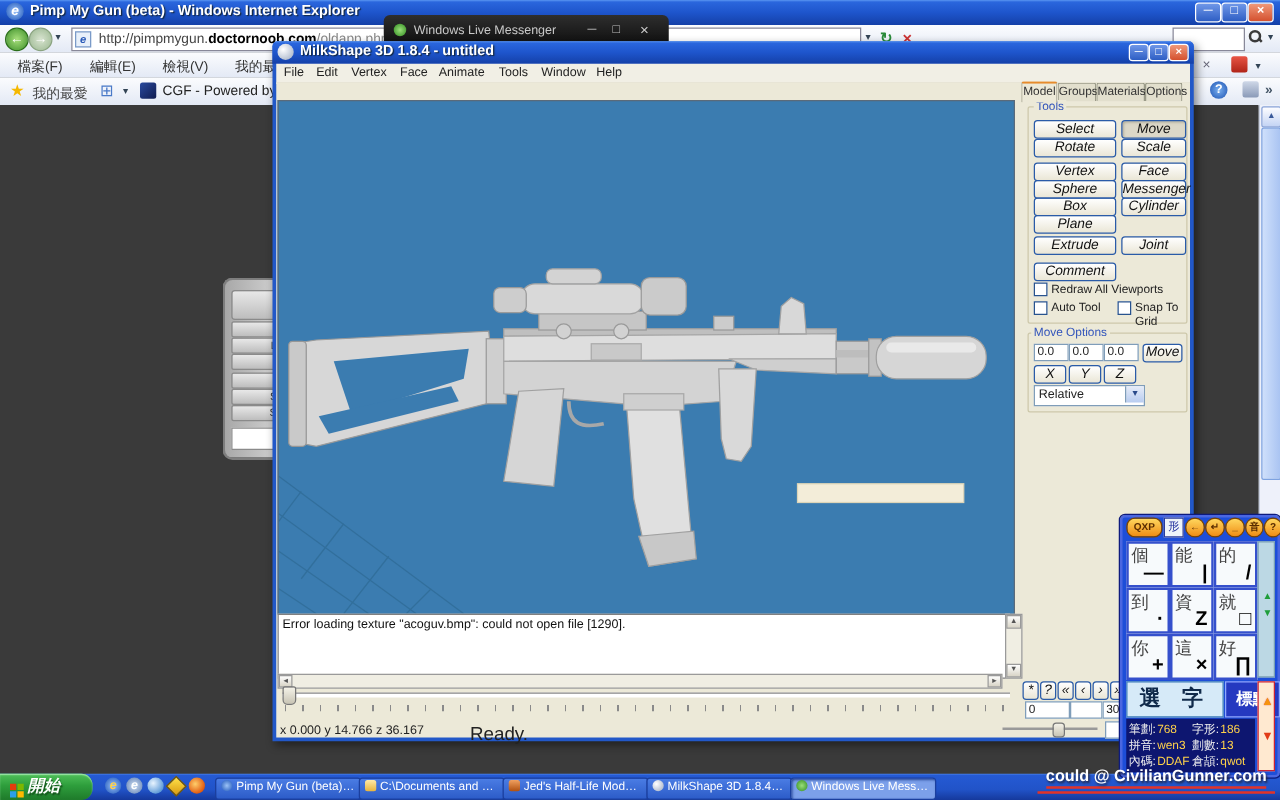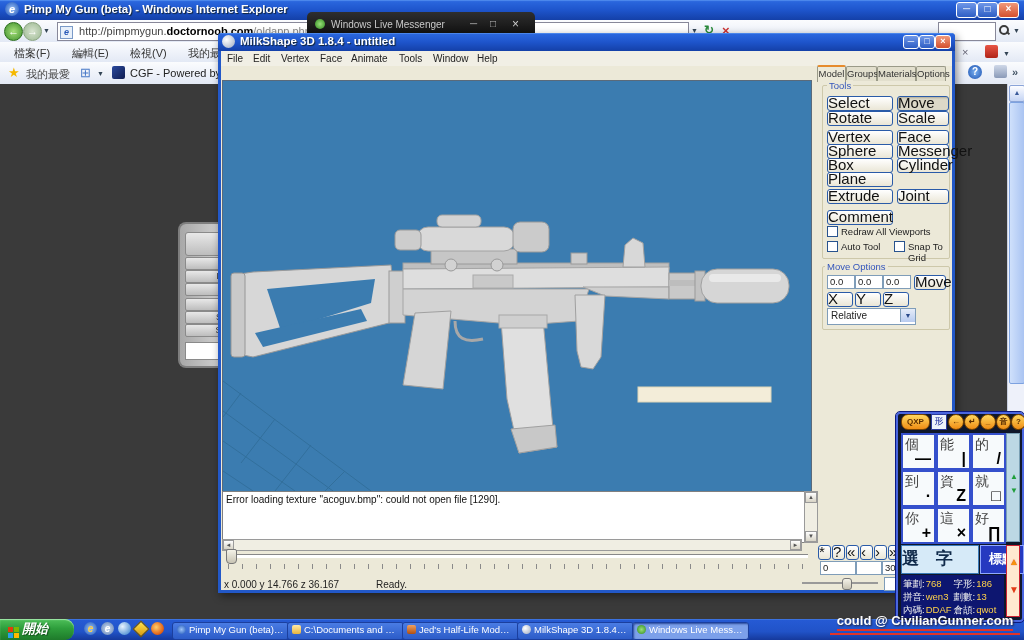--- a/index.html
+++ b/index.html
@@ -6,22 +6,22 @@
   #screen{position:relative;width:1024px;height:640px;overflow:hidden;
     font-family:"Liberation Sans",sans-serif;font-size:11px;color:#222;background:#3a3a3a;}
   .abs{position:absolute;}
   
   .tbar{background:linear-gradient(180deg,#5a96f2 0%,#2a66dd 8%,#1e55cc 50%,#1440a8 100%);color:#fff;font-weight:bold;}
   .wbtn{display:inline-block;width:19px;height:14px;border:1px solid #fff;border-radius:3px;
     background:linear-gradient(#6f97e8,#2e5ec4);color:#fff;text-align:center;line-height:12px;font-size:10px;font-weight:bold;}
   .wbtn.close{background:linear-gradient(#f0997a,#d4502e);}
   .ietool{background:linear-gradient(#fbfcfe,#e3e9f5);border-bottom:1px solid #c8cfdd;}
   
-  .mbtn{position:absolute;height:13px;font-size:15px;line-height:12px;color:#111;
-    border:1px solid #2a5ba8;border-radius:3px;background:linear-gradient(#ffffff,#eae6d6);}
+  .mbtn{position:absolute;height:13px;font-size:11px;line-height:12px;text-align:center;color:#111;
+    border:1px solid #2a5ba8;border-radius:3px;background:linear-gradient(#ffffff,#eae6d6);font-style:italic;}
   .mbtn.pressed{background:#dcd8c8;box-shadow:inset 1px 1px 2px #b0ac9a;}
   .chkbox{position:absolute;width:9px;height:9px;background:#fff;border:1px solid #28538e;}
   .chklbl{position:absolute;font-size:9.5px;color:#222;}
   .mfield{position:absolute;height:12px;background:#fff;border:1px solid #7f9db9;font-size:9.5px;line-height:12px;padding-left:2px;}
   .gbx{position:absolute;border:1px solid #cdc8aa;border-radius:2px;}
   .glbl{position:absolute;font-size:9.5px;color:#3355bb;background:#ece9d8;padding:0 2px;}
   .tab{position:absolute;height:14px;font-size:9.5px;text-align:center;line-height:14px;
     border:1px solid #9a9a88;border-bottom:none;border-radius:2px 2px 0 0;background:#e2dfcd;color:#333;}
   .tab.active{background:#ece9d8;border-top:2px solid #e68b2c;height:15px;z-index:2;}
   .sbar{background:#f0eee3;border:1px solid #9a9a9a;}
@@ -275,41 +275,41 @@
     <div class="mbtn" style="left:656px;top:512px;width:11px;">›</div>
     <div class="mbtn" style="left:670px;top:512px;width:11px;">»</div>
     <div class="mfield" style="left:602px;top:528px;width:32px;">0</div>
     <div class="mfield" style="left:638px;top:528px;width:22px;"></div>
     <div class="mfield" style="left:664px;top:528px;width:26px;">30</div>
     <div class="abs" style="left:584px;top:549px;width:76px;height:2px;background:#999;"></div>
     <div class="abs" style="left:624px;top:545px;width:8px;height:10px;background:linear-gradient(#f4f2e8,#c8c4b4);border:1px solid #777;border-radius:3px;"></div>
     <div class="mfield" style="left:666px;top:544px;width:14px;"></div>
 
     <span class="abs" style="left:6px;top:546px;font-size:10px;color:#222;">x 0.000 y 14.766 z 36.167</span>
-    <span class="abs" style="left:158px;top:546px;font-size:10px;color:#222;">Ready.</span>
+    <span class="abs" style="left:158px;top:546px;font-size:15px;color:#222;">Ready.</span>
   </div>
 
   <div id="taskbar" class="abs" style="left:0;top:619px;width:1024px;height:21px;z-index:30;">
     <div class="abs" style="left:0;top:0;width:74px;height:21px;border-radius:0 9px 9px 0;background:linear-gradient(#4fc05a 0%,#2e9e3c 45%,#1e7a2a 100%);box-shadow:inset 0 1px 1px #9fe8a8;color:#fff;font-style:italic;font-weight:bold;font-size:13px;line-height:20px;text-shadow:1px 1px 1px #14521c;">
       <span style="display:inline-block;width:5px;height:5px;margin:0 9px 1px 8px;background:#e33b0c;box-shadow:6px 0 0 #7db700,0 6px 0 #2a9fe8,6px 6px 0 #ffb900;"></span><span>開始</span>
     </div>
     <span class="abs" style="left:84px;top:3px;width:13px;height:13px;border-radius:50%;background:radial-gradient(#9cc3f7,#1a52b8);color:#ffd24a;font-style:italic;font-weight:bold;font-size:10px;text-align:center;line-height:13px;">e</span>
     <span class="abs" style="left:101px;top:3px;width:13px;height:13px;border-radius:50%;background:radial-gradient(#cfe0f4,#5a7ab0);color:#fff;font-style:italic;font-weight:bold;font-size:10px;text-align:center;line-height:13px;">e</span>
     <span class="abs" style="left:118px;top:3px;width:13px;height:13px;border-radius:50%;background:radial-gradient(circle at 35% 35%,#e8f4ff,#2a78c8);"></span>
     <span class="abs" style="left:135px;top:4px;width:10px;height:10px;background:linear-gradient(135deg,#ffe24a,#d89a10);transform:rotate(45deg);border:1px solid #7a5a00;"></span>
     <span class="abs" style="left:151px;top:3px;width:13px;height:13px;border-radius:50%;background:radial-gradient(circle at 40% 40%,#ffce6b,#e05a10 70%,#8a2a00);"></span>
     <div class="tkb" style="left:172px;width:107px;"><span class="tkicon" style="background:radial-gradient(#9cc3f7,#1a52b8);border-radius:50%;"></span><span>Pimp My Gun (beta) - ...</span></div>
     <div class="tkb" style="left:287px;width:107px;"><span class="tkicon" style="background:linear-gradient(#ffe9a8,#e8b43c);"></span><span>C:\Documents and Sett...</span></div>
     <div class="tkb" style="left:402px;width:107px;"><span class="tkicon" style="background:linear-gradient(#f0a060,#b05010);"></span><span>Jed's Half-Life Model ...</span></div>
     <div class="tkb" style="left:517px;width:107px;"><span class="tkicon" style="background:radial-gradient(circle at 35% 35%,#fff,#9aa8c0);border-radius:50%;"></span><span>MilkShape 3D 1.8.4 - ...</span></div>
     <div class="tkb active" style="left:632px;width:107px;"><span class="tkicon" style="background:radial-gradient(#9adf7a,#2e8a1e);border-radius:50%;"></span><span>Windows Live Messen...</span></div>
 
   </div>
 
-  <div class="abs" style="left:896px;top:412px;width:128px;height:210px;background:#0f172a;border:2px solid #4a66e0;outline:1px solid #0d1b7e;border-radius:4px;box-sizing:border-box;z-index:40;">
+  <div class="abs" style="left:896px;top:412px;width:128px;height:210px;background:#1d4ed8;border:2px solid #4a66e0;outline:1px solid #0d1b7e;border-radius:4px;box-sizing:border-box;z-index:40;">
 
     <div class="orange-btn" style="left:3px;width:27px;">QXP</div>
     <div class="abs" style="left:33px;top:0;width:14px;height:14px;background:#eef4fa;border:1px solid #2a3a9a;color:#1a2a9a;font-size:9px;text-align:center;line-height:13px;">形</div>
     <div class="orange-btn" style="left:50px;width:14px;border-radius:50%;">←</div>
     <div class="orange-btn" style="left:66px;width:14px;border-radius:50%;">↵</div>
     <div class="orange-btn" style="left:82px;width:14px;border-radius:50%;">_</div>
     <div class="orange-btn" style="left:98px;width:13px;border-radius:50%;">音</div>
     <div class="orange-btn" style="left:113px;width:13px;border-radius:50%;">?</div>
 
     <div class="ime-cell" style="left:3px;top:19px;">
@@ -347,21 +347,21 @@
     <div class="ime-cell" style="left:73px;top:93px;">
         <span class="ime-ch">好</span>
         <span class="ime-st">∏</span>
       </div>
 
     <div class="abs" style="left:108px;top:19px;width:14px;height:109px;background:#bcd8e4;border:1px solid #7aa0b4;box-sizing:border-box;">
       <span class="abs" style="left:3px;top:38px;color:#1f9e3a;font-size:8px;">▲</span>
       <span class="abs" style="left:3px;top:52px;color:#1f9e3a;font-size:8px;">▼</span>
     </div>
 
-    <div class="abs" style="left:3px;top:131px;width:76px;height:27px;background:#d6eaf8;border:1px solid #3a7ab8;color:#102a4a;font-size:17px;font-weight:bold;line-height:26px;letter-spacing:6px;">選 字</div>
+    <div class="abs" style="left:3px;top:131px;width:76px;height:27px;background:#d6eaf8;border:1px solid #3a7ab8;color:#102a4a;font-size:17px;font-weight:bold;text-align:center;line-height:26px;letter-spacing:6px;">選 字</div>
     <div class="abs" style="left:82px;top:131px;width:42px;height:27px;background:#2539c0;border:1px solid #8fa8ff;color:#fff;font-size:13px;font-weight:bold;text-align:center;line-height:26px;">標點</div>
 
     <div class="abs" style="left:108px;top:131px;width:14px;height:72px;background:#ffe9d0;border:1px solid #c23;box-sizing:border-box;">
       <span class="abs" style="left:2px;top:10px;color:#f5930f;font-size:10px;text-shadow:0 0 1px #c22;">▲</span>
       <span class="abs" style="left:2px;top:38px;color:#e23b17;font-size:10px;">▼</span>
     </div>
 
     <div class="abs" style="left:3px;top:161px;width:103px;height:43px;background:#0d1670;padding:2px 0 0 2px;box-sizing:border-box;">
       <div class="ime-info-row">
           <span class="ime-il">筆劃:</span>

